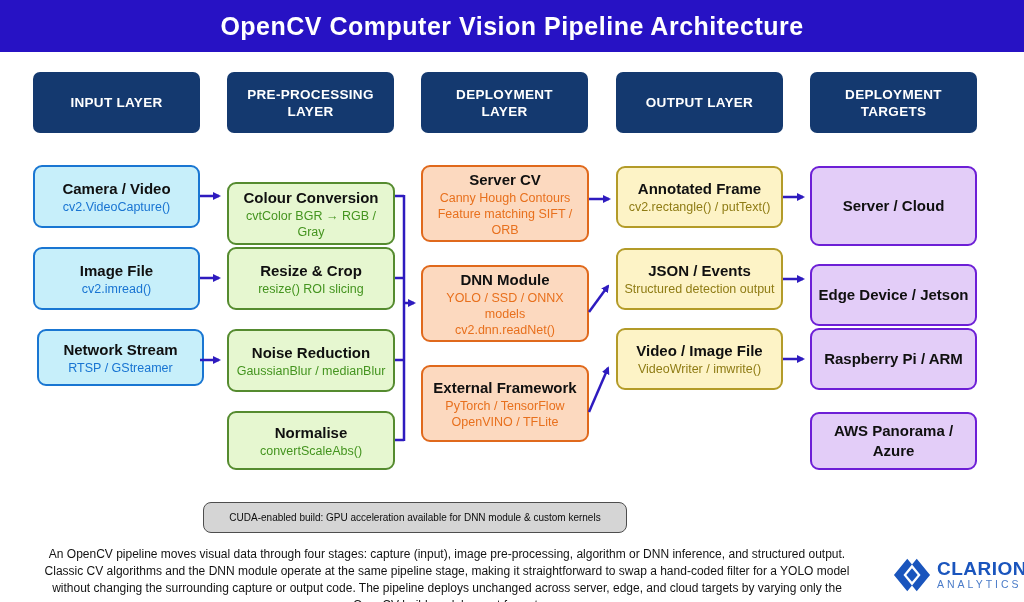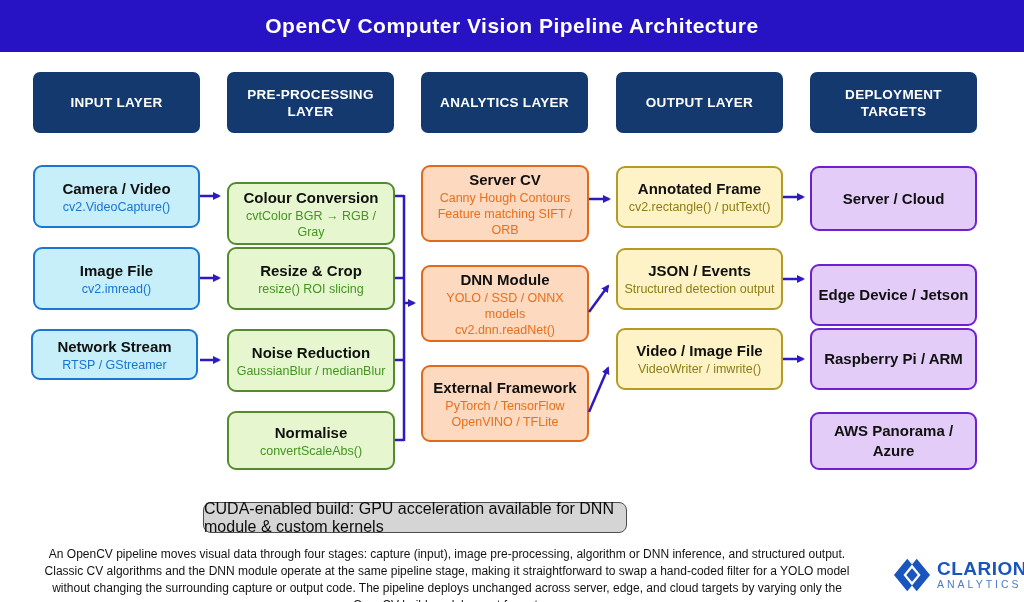--- a/index.html
+++ b/index.html
@@ -4,21 +4,21 @@
 <style>
   html,body{margin:0;padding:0;}
   body{
     width:1024px;height:602px;position:relative;background:#ffffff;
     font-family:"Liberation Sans",sans-serif;overflow:hidden;
   }
   .titlebar{
     position:absolute;left:0;top:0;width:1024px;height:52px;
     background:var(--title-bar,#2712c4);color:#ffffff;
     display:flex;align-items:center;justify-content:center;
-    font-size:21px;font-weight:700;letter-spacing:.5px;
+    font-size:25px;font-weight:700;letter-spacing:.5px;
   }
   .layer-box{
     position:absolute;width:167px;height:61px;top:72px;
     background:var(--layer-fill,#14396f);color:#ffffff;border-radius:7px;
     display:flex;align-items:center;justify-content:center;text-align:center;
     font-size:13.5px;font-weight:700;letter-spacing:.3px;line-height:17px;
     padding:0 14px;box-sizing:border-box;
   }
   .node{
     position:absolute;border-radius:9px;box-sizing:border-box;border:2px solid;
@@ -34,21 +34,21 @@
   .n-inf   {background:var(--inf-fill,#fcd9bf);   border-color:var(--inf-border,#e0691c);}
   .n-inf .node-sub{color:var(--inf-sub,#e8701d);}
   .n-out   {background:var(--out-fill,#fdf3c6);   border-color:var(--out-border,#b39b28);align-items:center;}
   .n-out .node-sub{color:var(--out-sub,#8f7c15);}
   .n-dep   {background:var(--dep-fill,#e3cdf8);   border-color:var(--dep-border,#6d1fd6);}
   #arrows{position:absolute;left:0;top:0;pointer-events:none;}
   .cuda-note{
     position:absolute;left:203px;top:502px;width:424px;height:31px;
     background:#d5d5d5;border:1.5px solid #4d4d4d;border-radius:8px;
     display:flex;align-items:center;justify-content:center;
-    font-size:16px;color:#0c0c0c;box-sizing:border-box;
+    font-size:10px;color:#0c0c0c;box-sizing:border-box;
   }
   .footer-text{
     position:absolute;left:28px;top:546px;width:838px;
     font-size:12px;line-height:17px;color:#131313;text-align:center;
   }
   .logo{
     position:absolute;left:893px;top:556px;display:flex;align-items:center;gap:6px;
   }
   .logo-text{display:flex;flex-direction:column;}
   .logo-brand{font-size:19px;font-weight:700;color:var(--logo-blue,#1a55bd);letter-spacing:.5px;line-height:19px;}
@@ -61,38 +61,38 @@
   <span>OpenCV Computer Vision Pipeline Architecture</span>
 </div>
 
 <div class="layer-box" style="left:33px">
     <span>INPUT LAYER</span>
   </div>
 <div class="layer-box" style="left:227px">
     <span>PRE-PROCESSING LAYER</span>
   </div>
 <div class="layer-box" style="left:421px">
-    <span>ANALYTICS LAYER</span>
+    <span>DEPLOYMENT LAYER</span>
   </div>
 <div class="layer-box" style="left:616px">
     <span>OUTPUT LAYER</span>
   </div>
 <div class="layer-box" style="left:810px">
     <span>DEPLOYMENT TARGETS</span>
   </div>
 
 <div class="node n-input" style="left:33px;top:165px;width:167px;height:63px">
   <div class="node-title">Camera / Video</div>
   <div class="node-sub">cv2.VideoCapture()</div>
 </div>
 <div class="node n-input" style="left:33px;top:247px;width:167px;height:63px">
   <div class="node-title">Image File</div>
   <div class="node-sub">cv2.imread()</div>
 </div>
-<div class="node n-input" style="left:31px;top:329px;width:167px;height:51px">
+<div class="node n-input" style="left:37px;top:329px;width:167px;height:57px">
   <div class="node-title">Network Stream</div>
   <div class="node-sub">RTSP / GStreamer</div>
 </div>
 
 <div class="node n-pre" style="left:227px;top:182px;width:168px;height:63px">
   <div class="node-title">Colour Conversion</div>
   <div class="node-sub">cvtColor BGR → RGB / Gray</div>
 </div>
 <div class="node n-pre" style="left:227px;top:247px;width:168px;height:63px">
   <div class="node-title">Resize &amp; Crop</div>
@@ -129,21 +129,21 @@
 </div>
 <div class="node n-out" style="left:616px;top:248px;width:167px;height:62px">
   <div class="node-title">JSON / Events</div>
   <div class="node-sub">Structured detection output</div>
 </div>
 <div class="node n-out" style="left:616px;top:328px;width:167px;height:62px">
   <div class="node-title">Video / Image File</div>
   <div class="node-sub">VideoWriter / imwrite()</div>
 </div>
 
-<div class="node n-dep" style="left:810px;top:166px;width:167px;height:65px">
+<div class="node n-dep" style="left:810px;top:166px;width:167px;height:80px">
   <div class="node-title">Server / Cloud</div>
 </div>
 <div class="node n-dep" style="left:810px;top:264px;width:167px;height:62px">
   <div class="node-title">Edge Device / Jetson</div>
 </div>
 <div class="node n-dep" style="left:810px;top:328px;width:167px;height:62px">
   <div class="node-title">Raspberry Pi / ARM</div>
 </div>
 <div class="node n-dep" style="left:810px;top:412px;width:167px;height:58px">
   <div class="node-title">AWS Panorama / Azure</div>

